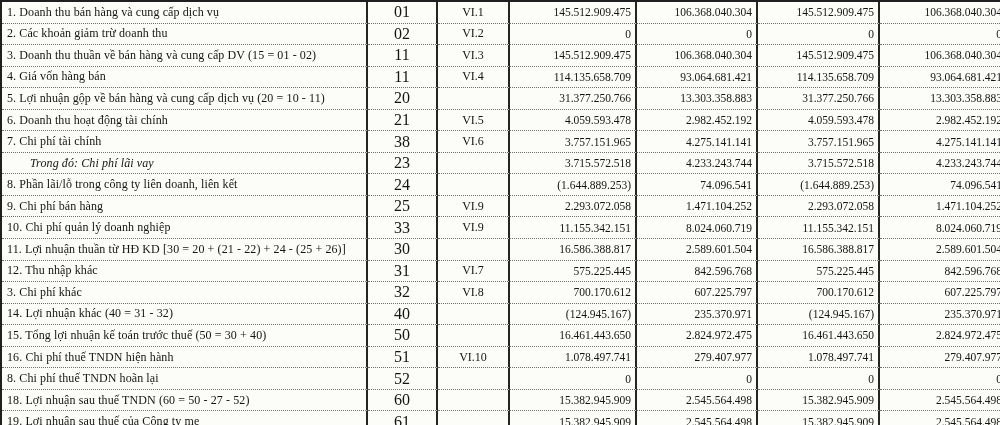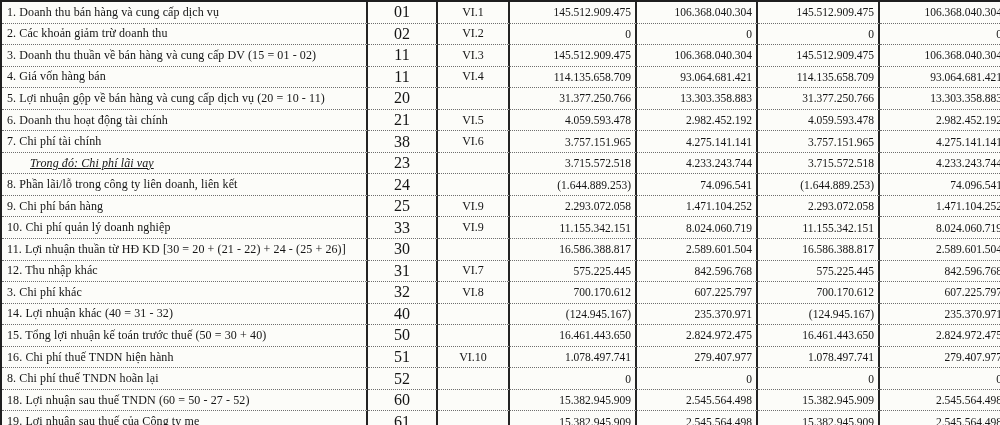--- a/index.html
+++ b/index.html
@@ -18,21 +18,21 @@
   }
   .cell{
     box-sizing:border-box;
     border-right:2px solid #242424;
     border-bottom:1px dotted #6e6e6e;
     display:flex;align-items:center;
     overflow:hidden;white-space:nowrap;
     background:transparent;
   }
   .c-label{padding-left:5px;font-size:12px;letter-spacing:.1px;}
-  .c-label.indent{padding-left:28px;font-style:italic;text-decoration:underline;}
+  .c-label.indent{padding-left:28px;font-style:italic;}
   .c-code{justify-content:center;font-size:16px;}
   .c-note{justify-content:center;font-size:12px;}
   .c-val{justify-content:flex-end;padding-right:4px;font-size:11.5px;}
   .c-last{border-right:none;}
 </style>
 </head>
 <body>
 
 <div class="page">
   <div class="fintable" id="fintable">

